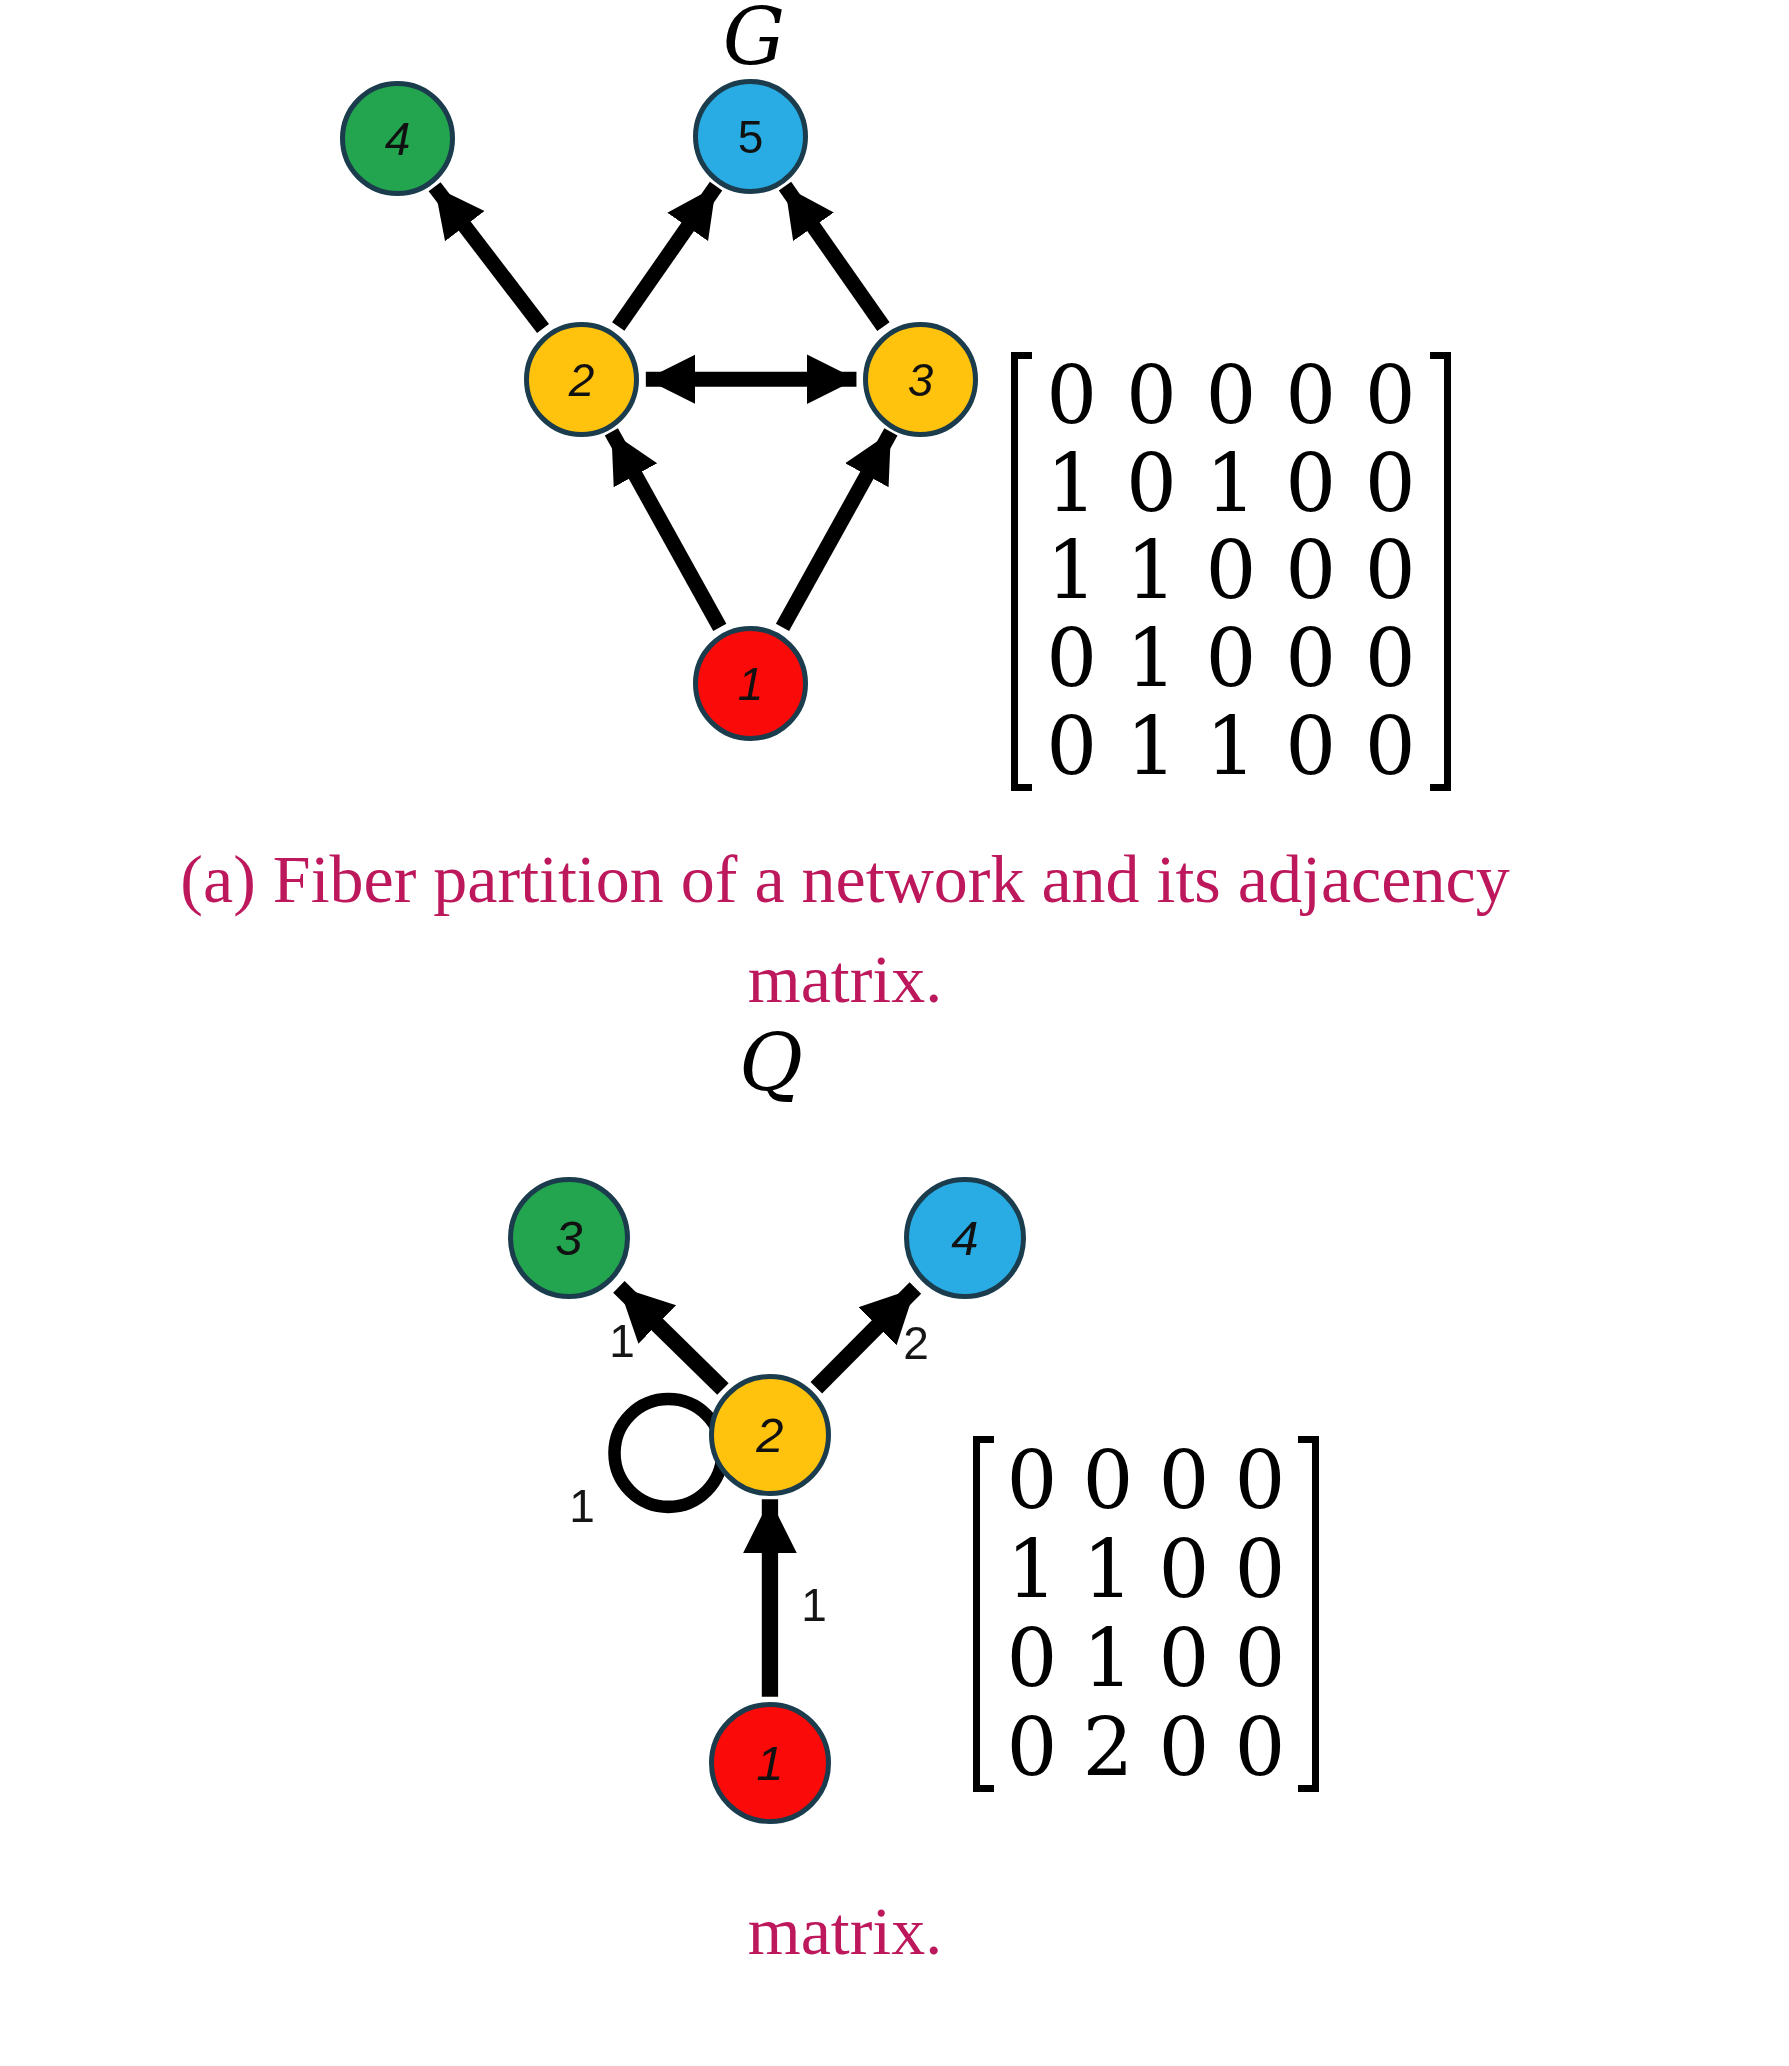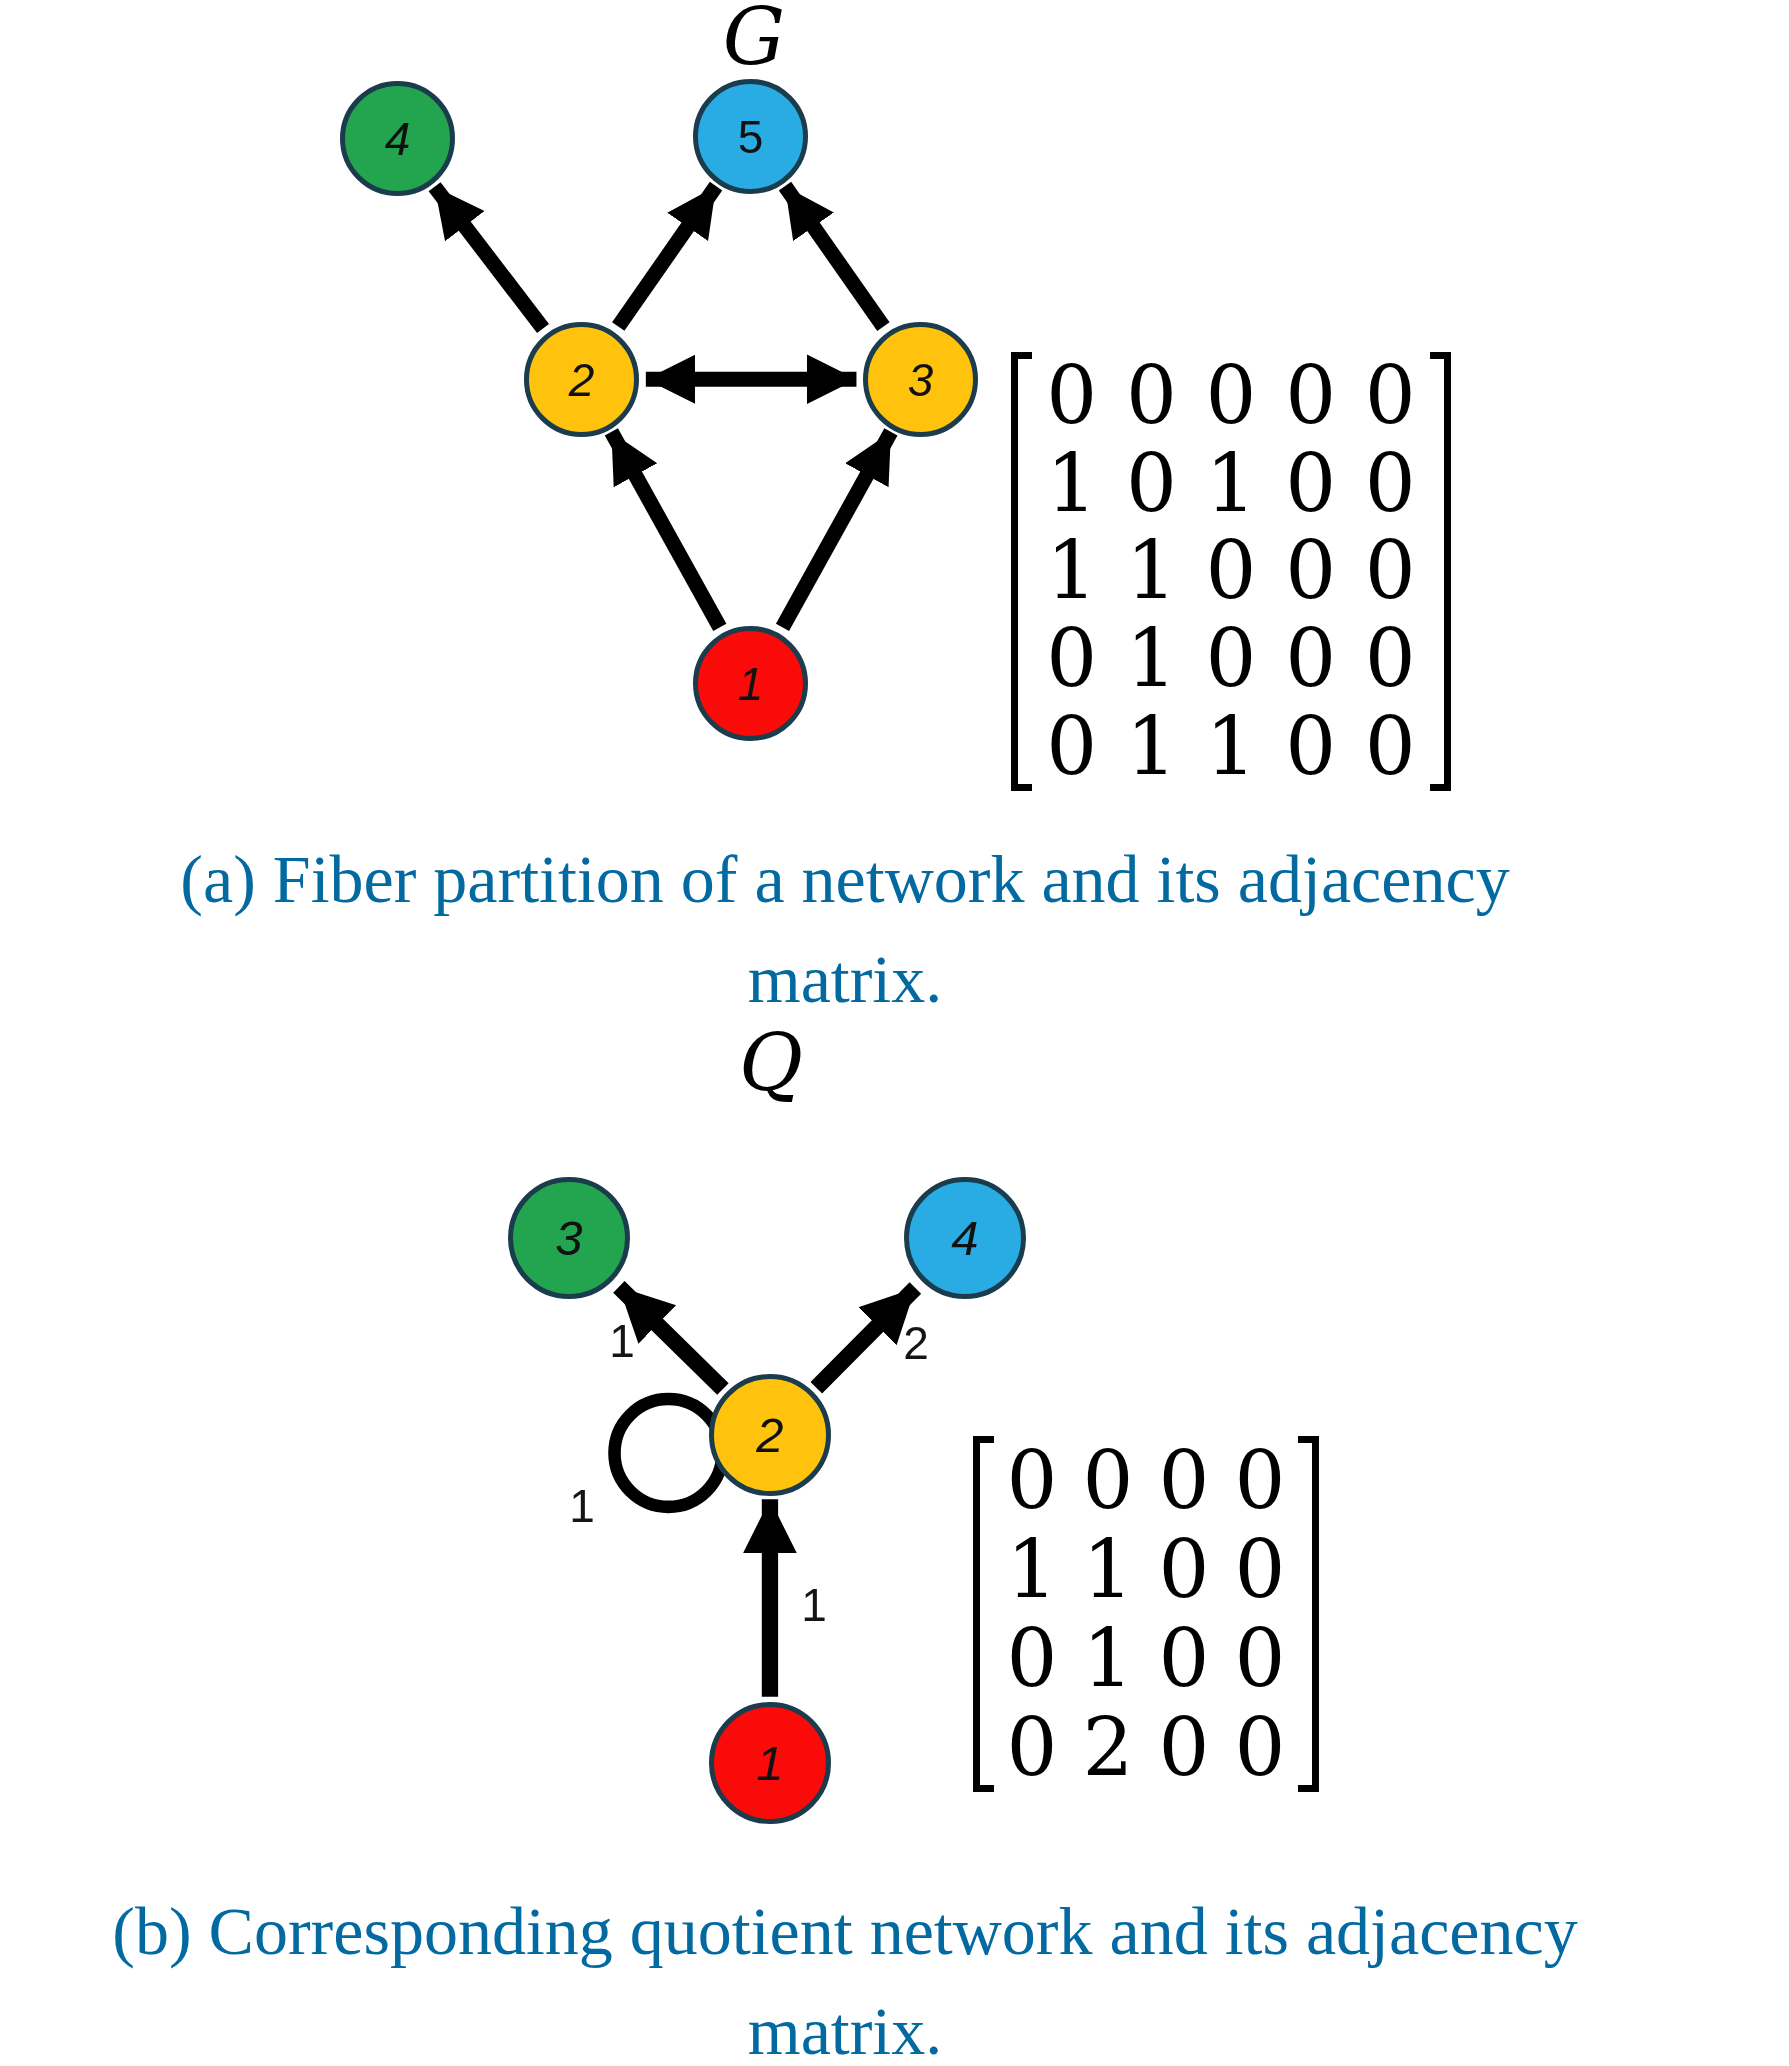--- a/index.html
+++ b/index.html
@@ -60,21 +60,21 @@
   .bracket-right{right:0;border-right:7.5px solid #000;border-top:7.5px solid #000;border-bottom:7.5px solid #000;}
   .mbody{position:absolute;left:21px;right:21px;top:0;bottom:0;display:flex;flex-direction:column;justify-content:space-around;}
   .mrow{display:flex;}
   .mcell{flex:1;text-align:center;font-size:80px;line-height:1;}
   
   .caption{
     position:absolute;left:0;width:1690px;z-index:3;
     text-align:center;
     font-family:"Liberation Serif","DejaVu Serif",serif;
     font-size:68px;line-height:100px;
-    color:#0369a1;
+    color:#be185d;
   }
 </style>
 </head>
 <body>
 
 <div id="page">
 
   <svg id="edge-layer" width="1790" height="2066" viewBox="0 0 2855 3296">
     <defs>
       <marker id="ah" viewBox="0 0 10 10" refX="10" refY="5" markerWidth="3.3" markerHeight="3.6" orient="auto-start-reverse" markerUnits="strokeWidth">
@@ -205,18 +205,17 @@
       <div class="mrow">
         <span class="mcell">0</span>
         <span class="mcell">2</span>
         <span class="mcell">0</span>
         <span class="mcell">0</span>
       </div>
     </div>
   </div>
 
   <div class="caption" style="top:1881px;">
-    <div>(b) Corresponding quotient network and its adjacency</div>
     <div>matrix.</div>
   </div>
 
 </div>
 
 
 </body></html>

